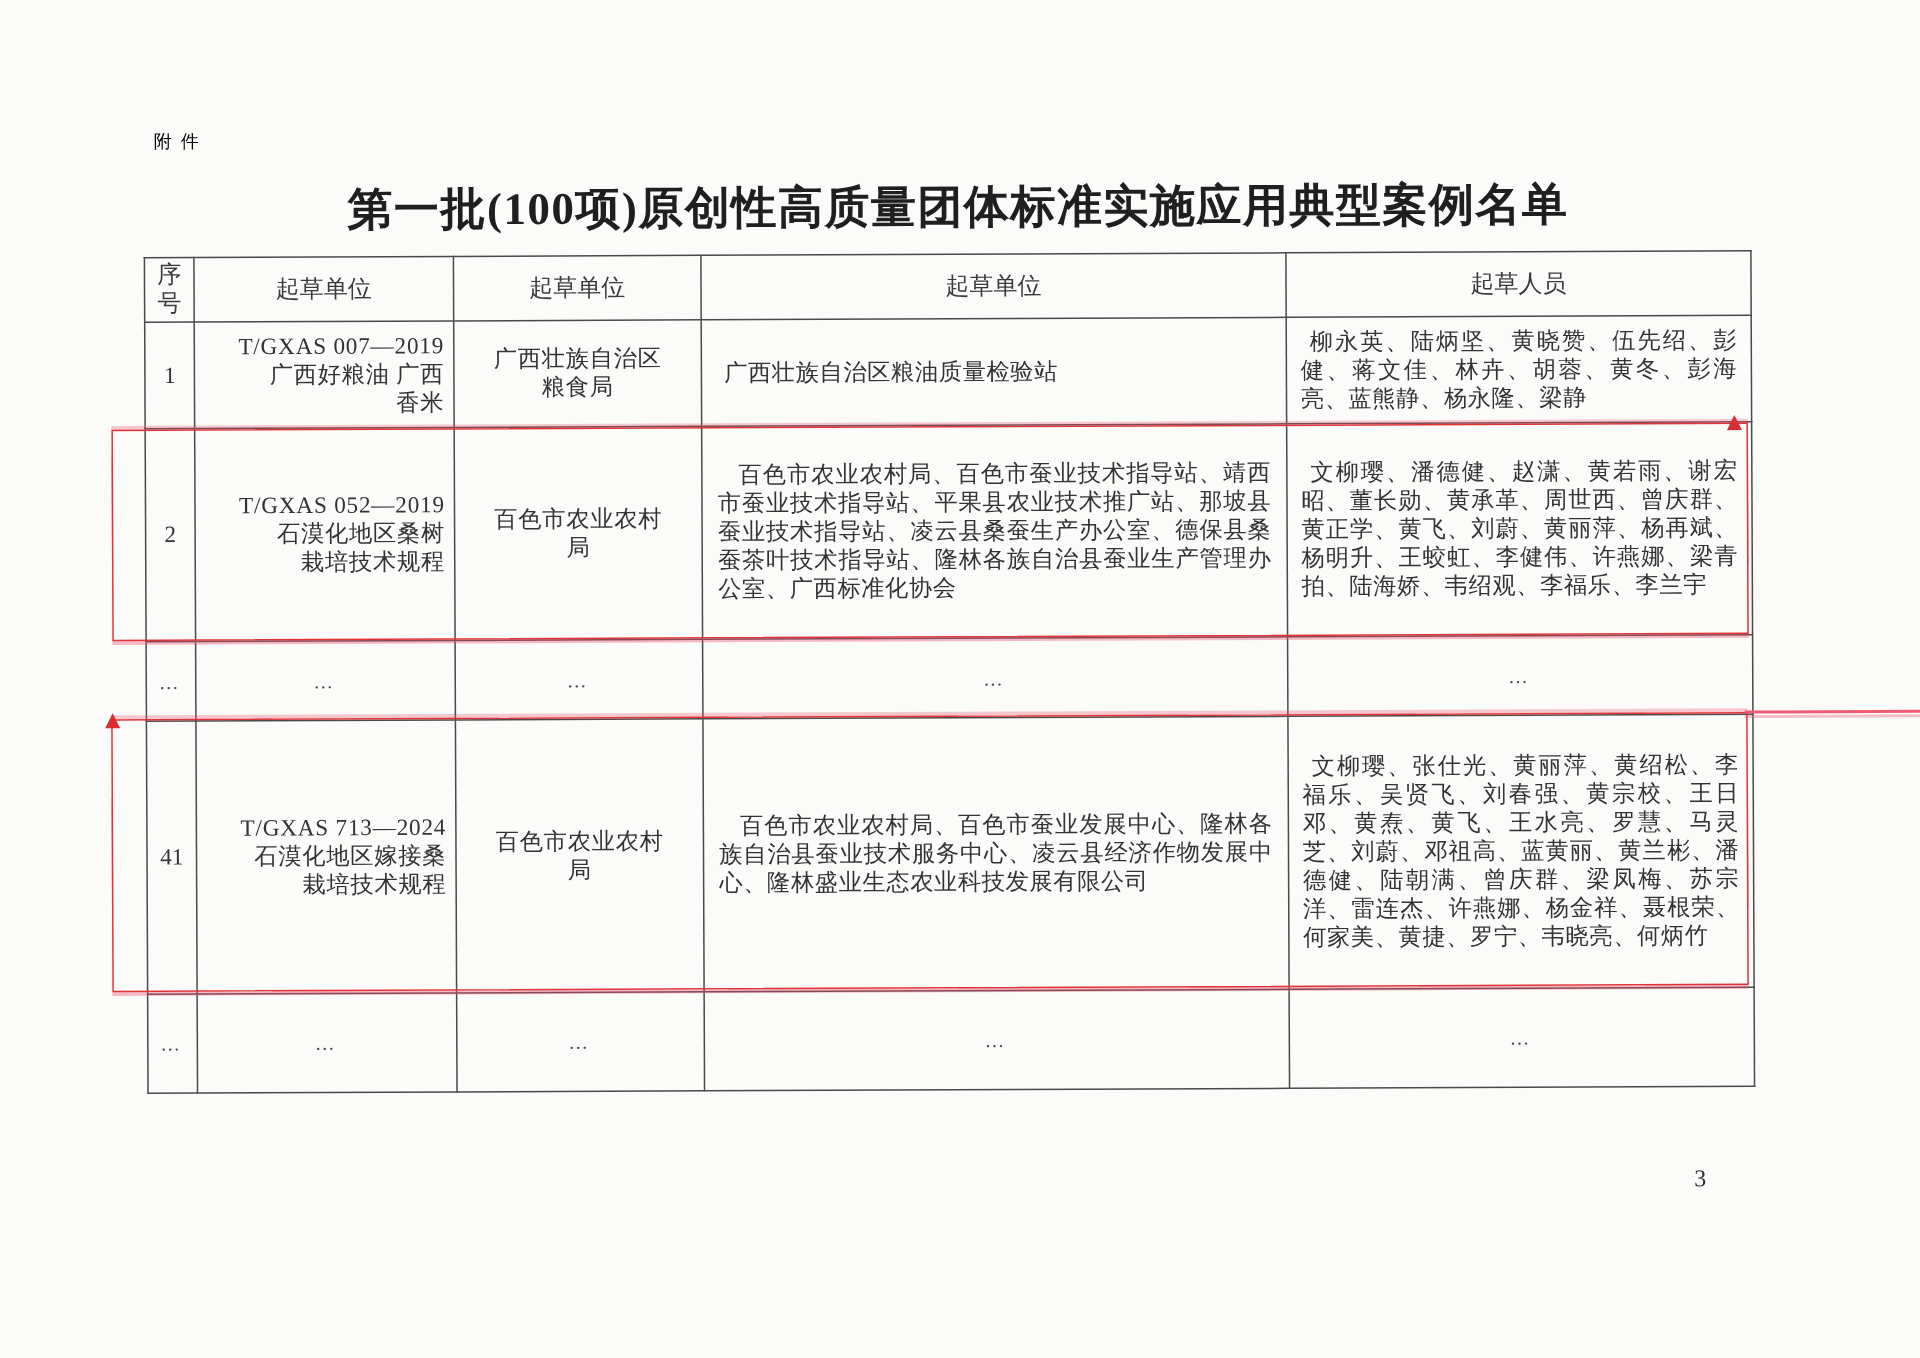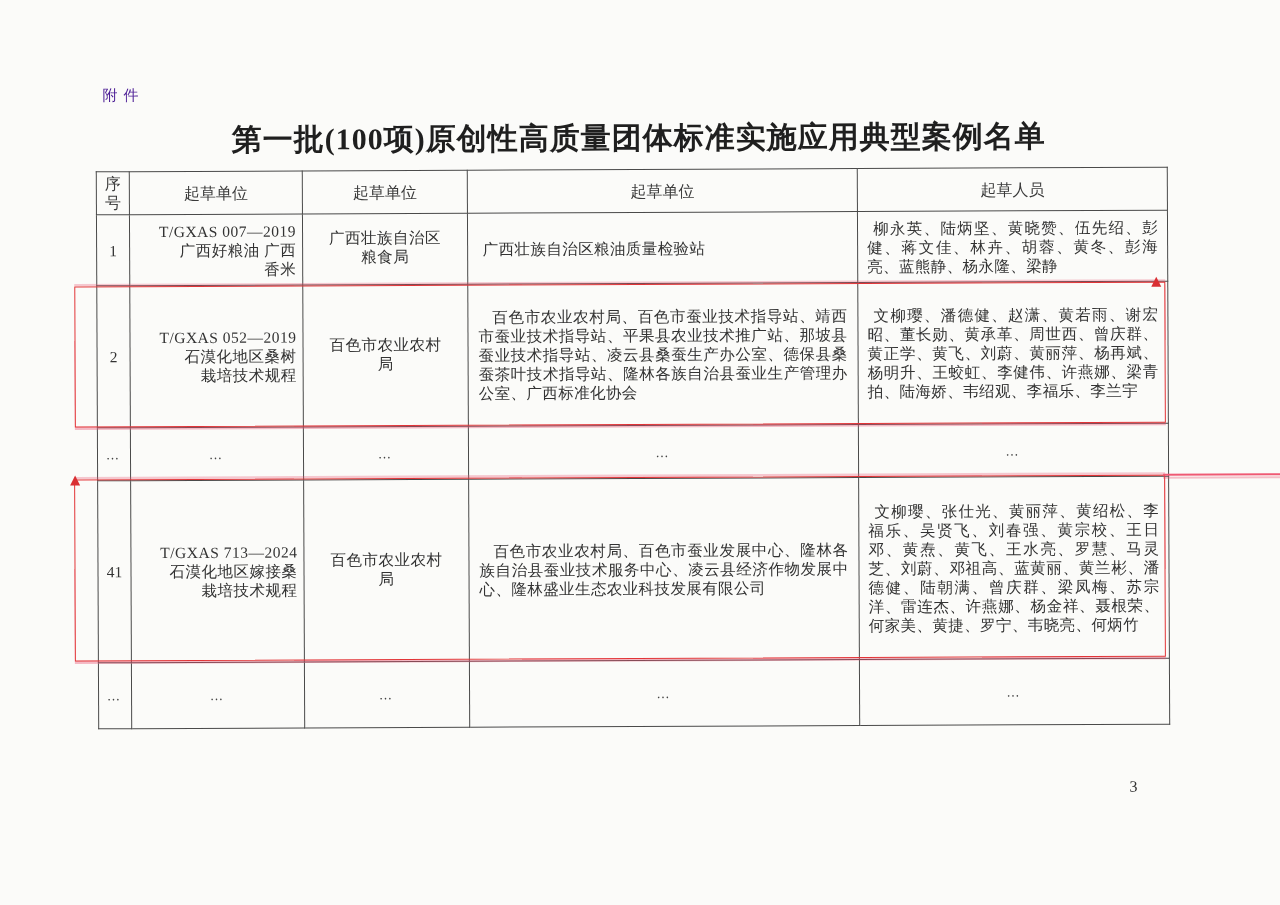--- a/index.html
+++ b/index.html
@@ -3,40 +3,40 @@
 <meta charset="utf-8">
 <style>
   html,body{margin:0;padding:0;}
   body{
     width:1280px;height:905px;position:relative;overflow:hidden;
     background:#fbfbf9;
     font-family:"Liberation Serif","DejaVu Serif",serif;
     color:#2d2d2d;
   }
   .sheet{position:absolute;inset:0;transform:rotate(-0.25deg);transform-origin:50% 50%;}
-  .attachment{position:absolute;left:104px;top:84px;font-size:15px;letter-spacing:6px;color:#4c1d95;}
+  .attachment{position:absolute;left:104px;top:84px;font-size:12px;letter-spacing:6px;color:#000000;}
   .title{
     position:absolute;left:0;top:118px;width:1280px;text-align:center;
     font-size:30px;font-weight:700;letter-spacing:1px;color:#1f1f1f;
     font-family:"Liberation Serif","DejaVu Serif",serif;
   }
   table.cases{
     position:absolute;left:97px;top:169px;width:1071px;
     border-collapse:collapse;table-layout:fixed;
     font-size:15.5px;line-height:19px;color:#333;
   }
   table.cases td,table.cases th{
     border:1px solid #4a4a4a;vertical-align:middle;
     font-weight:normal;overflow:hidden;
   }
   table.cases{border:1.5px solid #3d3d3d;}
   th.hdr{text-align:center;font-size:16px;color:#3a3a3a;padding:2px 2px;}
   td.c-no{text-align:center;padding:0 2px;}
   td.c-proj{text-align:right;white-space:pre-line;padding:2px 6px;letter-spacing:.5px;}
-  td.c-prop{text-align:center;white-space:pre-line;padding:2px 20px;letter-spacing:.5px;font-family:Liberation Mono, monospace;}
+  td.c-prop{text-align:center;white-space:pre-line;padding:2px 20px;letter-spacing:.5px;}
   td.c-unit{text-align:justify;text-justify:inter-character;padding:4px 10px;text-indent:0.9em;letter-spacing:.4px;}
   td.c-pers{text-align:justify;text-justify:inter-character;padding:4px 9px;text-indent:0.4em;letter-spacing:.4px;}
   td.c-ell{text-align:center;font-size:13px;letter-spacing:3px;color:#444;}
   tr.h-head{height:43px;}
   tr.h-r1{height:71px;}
   tr.h-r2{height:142px;}
   tr.h-e1{height:53px;}
   tr.h-r53{height:182px;}
   tr.h-e2{height:66px;}
   .page-num{position:absolute;left:1128px;top:780px;font-size:16px;color:#2f2f2f;}

